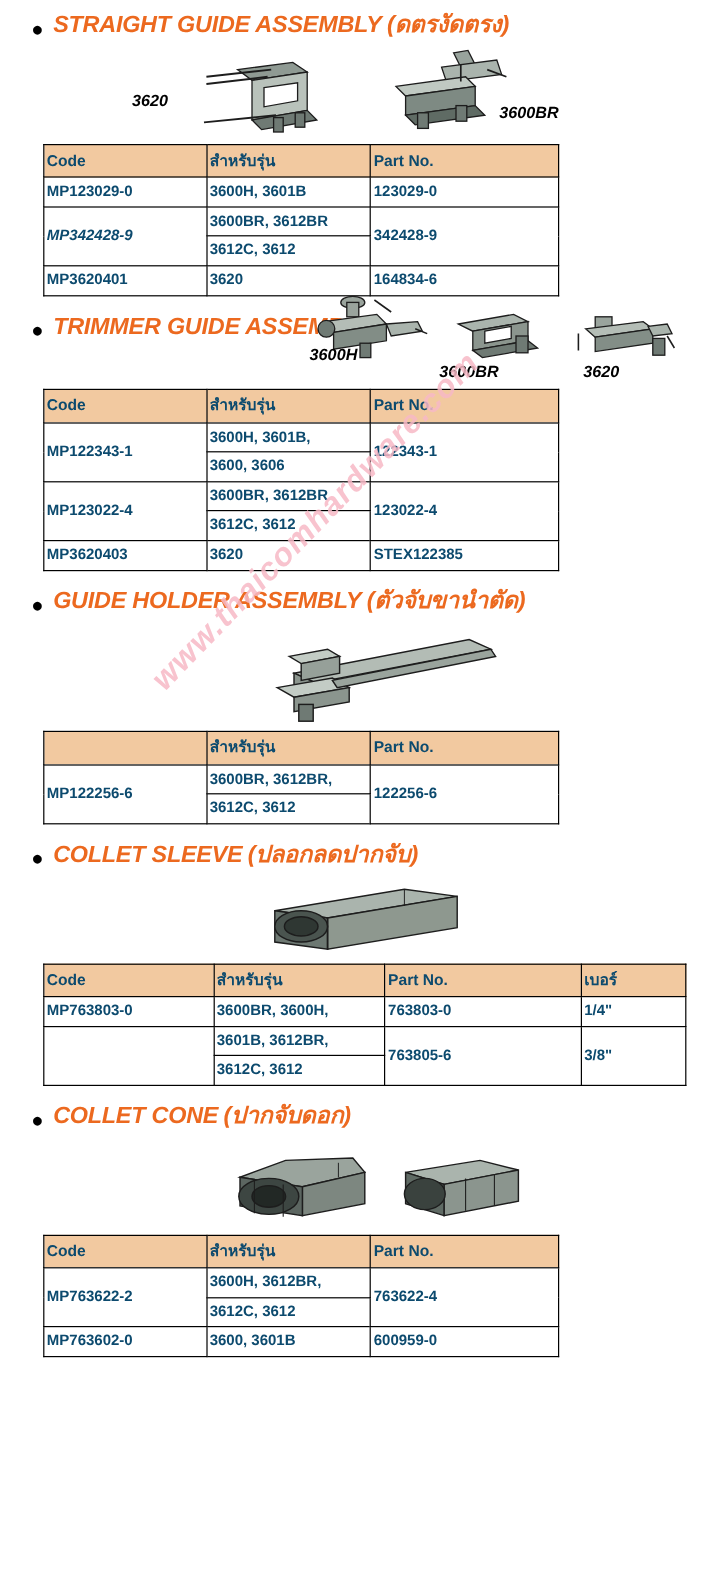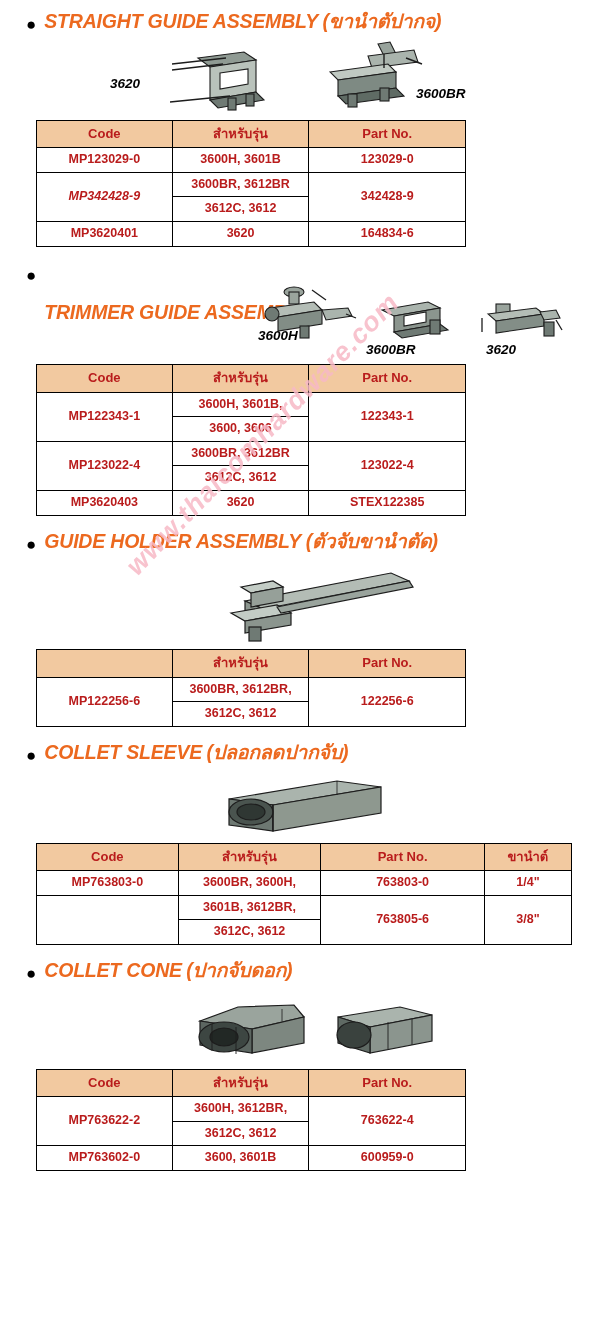--- a/index.html
+++ b/index.html
@@ -52,21 +52,20 @@
     line-height: 1;
     margin: 6px 8px 0 8px;
   }
   .heading-text {
     font-style: italic;
     font-weight: bold;
     font-size: 19.5px;
     line-height: 1.22;
     color: #ec691f;
     letter-spacing: -0.2px;
-    margin-top: 40px;
   }
   .heading-wrap {
     flex: 1;
   }
 
   
   .figure {
     position: relative;
     width: 100%;
   }
@@ -83,25 +82,25 @@
 
   
   table {
     border-collapse: collapse;
     width: 100%;
     font-size: 12.5px;
   }
   table.t-narrow { width: 430px; }
   td, th {
     border: 1px solid #000;
-    text-align: center;
+    text-align: left;
     padding: 4px 2px;
     line-height: 1.25;
     font-weight: bold;
-    color: #b91c1c;
+    color: #0c4a6e;
     background: #fff;
   }
   thead th {
     background: #f2c9a0;
     font-size: 13px;
     padding: 5px 2px;
   }
   .code-col { width: 130px; }
   .model-col { width: 131px; }
   .part-col  { width: 150px; }
@@ -115,21 +114,21 @@
 
 <div class="watermark">www.thaicomhardware.com</div>
 
 <div class="page">
 
   <div class="sec">
     <div class="heading">
       <span class="bullet">●</span>
       <div class="heading-wrap">
         <span class="heading-text">STRAIGHT GUIDE ASSEMBLY</span>
-        <span class="heading-text thai">(ขานำตัปากจ)</span>
+        <span class="heading-text thai">(ดตรงัดตรง)</span>
       </div>
     </div>
 
     <div class="figure" style="height:82px;">
       <span class="fig-label" style="left:92px; top:38px;">3620</span>
       <span class="fig-label" style="left:398px; top:48px;">3600BR</span>
       <svg class="part" style="left:150px; top:2px;" width="150" height="78" viewBox="0 0 150 78">
         <g fill="#8f9a93" stroke="#1d1d1d" stroke-width="1.1">
           <polygon points="30,18 76,12 88,20 42,27"></polygon>
           <polygon points="42,27 88,20 88,52 42,60" fill="#b9c2bb"></polygon>
@@ -351,21 +350,21 @@
       </svg>
     </div>
 
     <div class="tbl-wrap">
       <table>
         <thead>
           <tr>
             <th class="code-col">Code</th>
             <th class="model-col">สำหรับรุ่น</th>
             <th class="part-col">Part No.</th>
-            <th class="size-col">ขานำต์</th>
+            <th class="size-col">เบอร์</th>
           </tr>
         </thead>
         <tbody>
           <tr>
             <td>MP763803-0</td>
             <td>3600BR, 3600H,</td>
             <td>763803-0</td>
             <td>1/4"</td>
           </tr>
           <tr>

